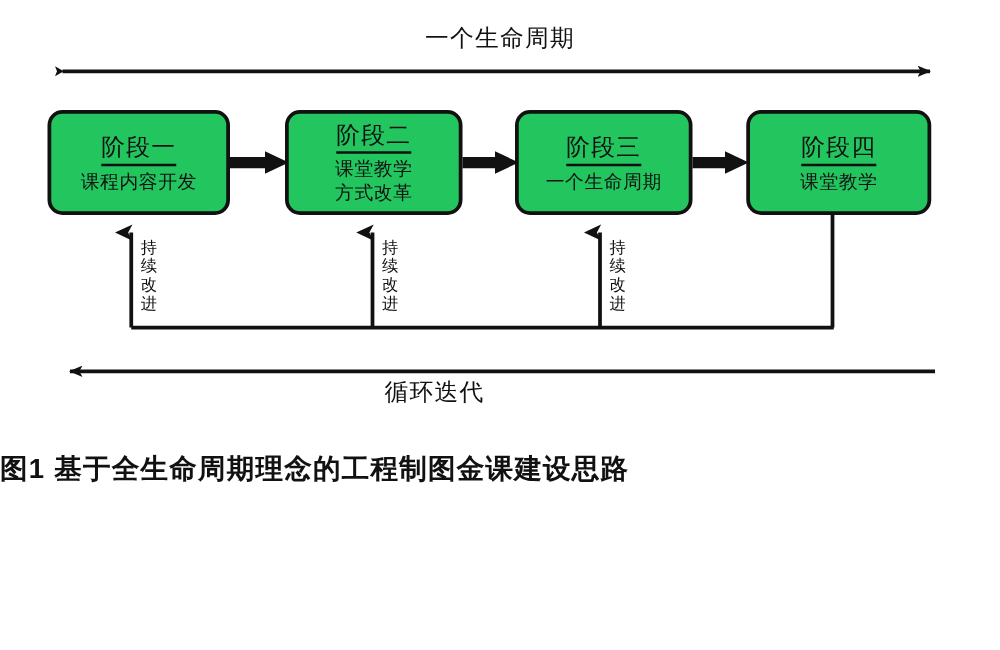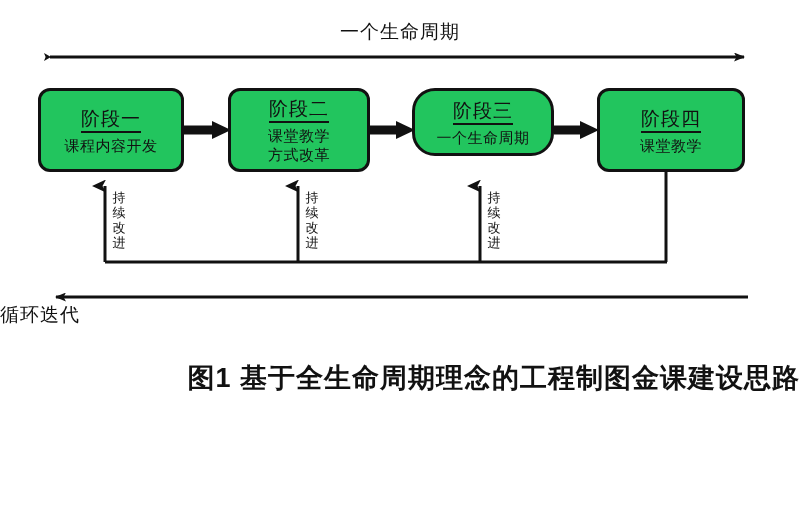--- a/index.html
+++ b/index.html
@@ -77,32 +77,32 @@
     width: 16px;
     text-align: center;
     letter-spacing: 0;
   }
   .v-label span { display: block; }
 
   
   .loop-label {
     left: 0; top: 303px;
     width: 695px;
-    text-align: left;
+    text-align: center;
     font-size: 19px;
     letter-spacing: 1px;
     line-height: 24px;
   }
 
   
   .caption-cn {
     left: 0; top: 360px;
     width: 800px;
-    text-align: right;
-    font-size: 27px;
+    text-align: left;
+    font-size: 22px;
     font-weight: bold;
     letter-spacing: 1px;
     font-family: "Liberation Sans", "DejaVu Sans", sans-serif;
   }
   .caption-en {
     left: 50px; top: 422px;
     width: 700px;
     text-align: center;
     font-size: 20px;
     line-height: 39px;
@@ -167,21 +167,21 @@
     <div class="stage-title">阶段一</div>
     <div class="stage-desc">课程内容开发</div>
   </div>
 
   <div class="stage-box" style="left:228px; top:88px; width:142px; height:84px;">
     <div class="stage-title">阶段二</div>
     <div class="stage-desc">课堂教学</div>
     <div class="stage-desc">方式改革</div>
   </div>
 
-  <div class="stage-box" style="left:412px; top:88px; width:142px; height:68px;border-radius:23px;">
+  <div class="stage-box" style="left:412px; top:88px; width:142px; height:84px;">
     <div class="stage-title">阶段三</div>
     <div class="stage-desc">一个生命周期</div>
   </div>
 
   <div class="stage-box" style="left:597px; top:88px; width:148px; height:84px;">
     <div class="stage-title">阶段四</div>
     <div class="stage-desc">课堂教学</div>
   </div>
 
   <div class="v-label" style="left:111px; top:190px;">

